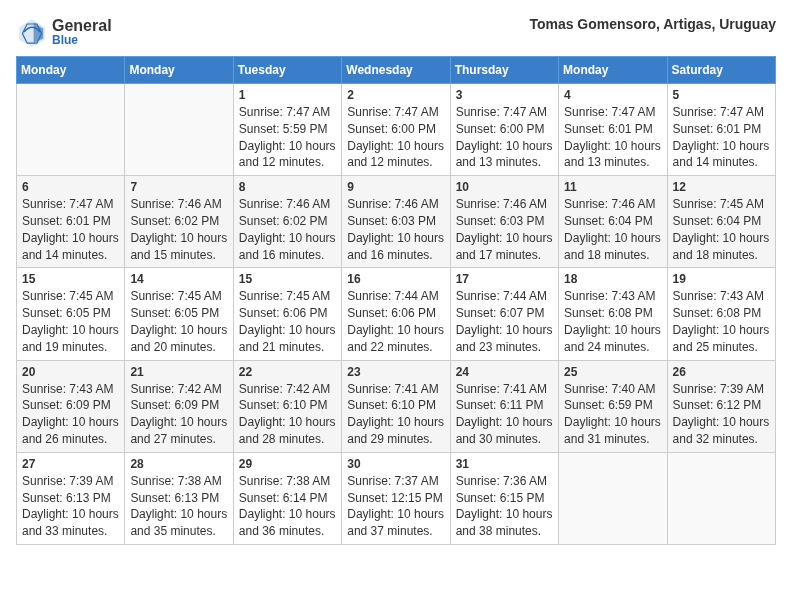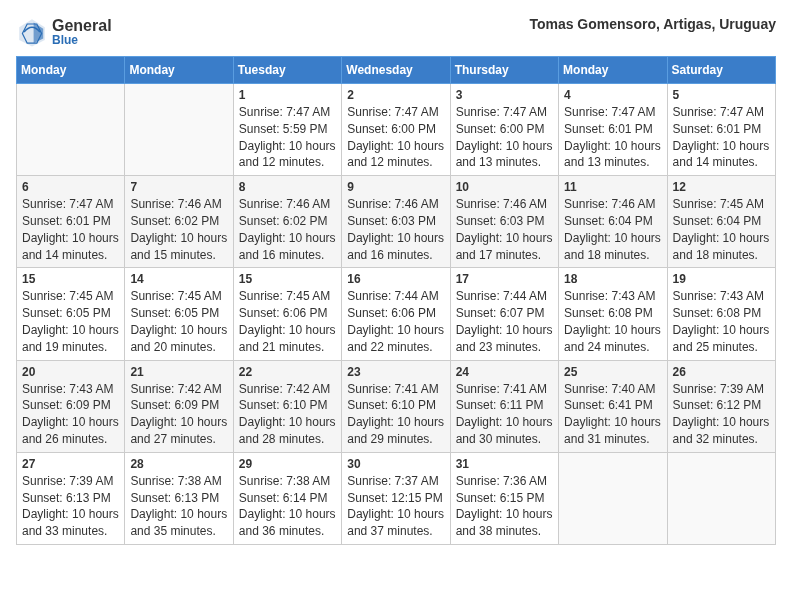--- a/index.html
+++ b/index.html
@@ -283,21 +283,21 @@
         </td>
         <td>
           <span class="day-num">24</span>
           <div class="day-info" style="white-space: pre-line;">Sunrise: 7:41 AM
 Sunset: 6:11 PM
 Daylight: 10 hours and 30 minutes.</div>
         </td>
         <td>
           <span class="day-num">25</span>
           <div class="day-info" style="white-space: pre-line;">Sunrise: 7:40 AM
-Sunset: 6:41 PM
+Sunset: 6:59 PM
 Daylight: 10 hours and 31 minutes.</div>
         </td>
         <td>
           <span class="day-num">26</span>
           <div class="day-info" style="white-space: pre-line;">Sunrise: 7:39 AM
 Sunset: 6:12 PM
 Daylight: 10 hours and 32 minutes.</div>
         </td>
       </tr>
       <tr>

